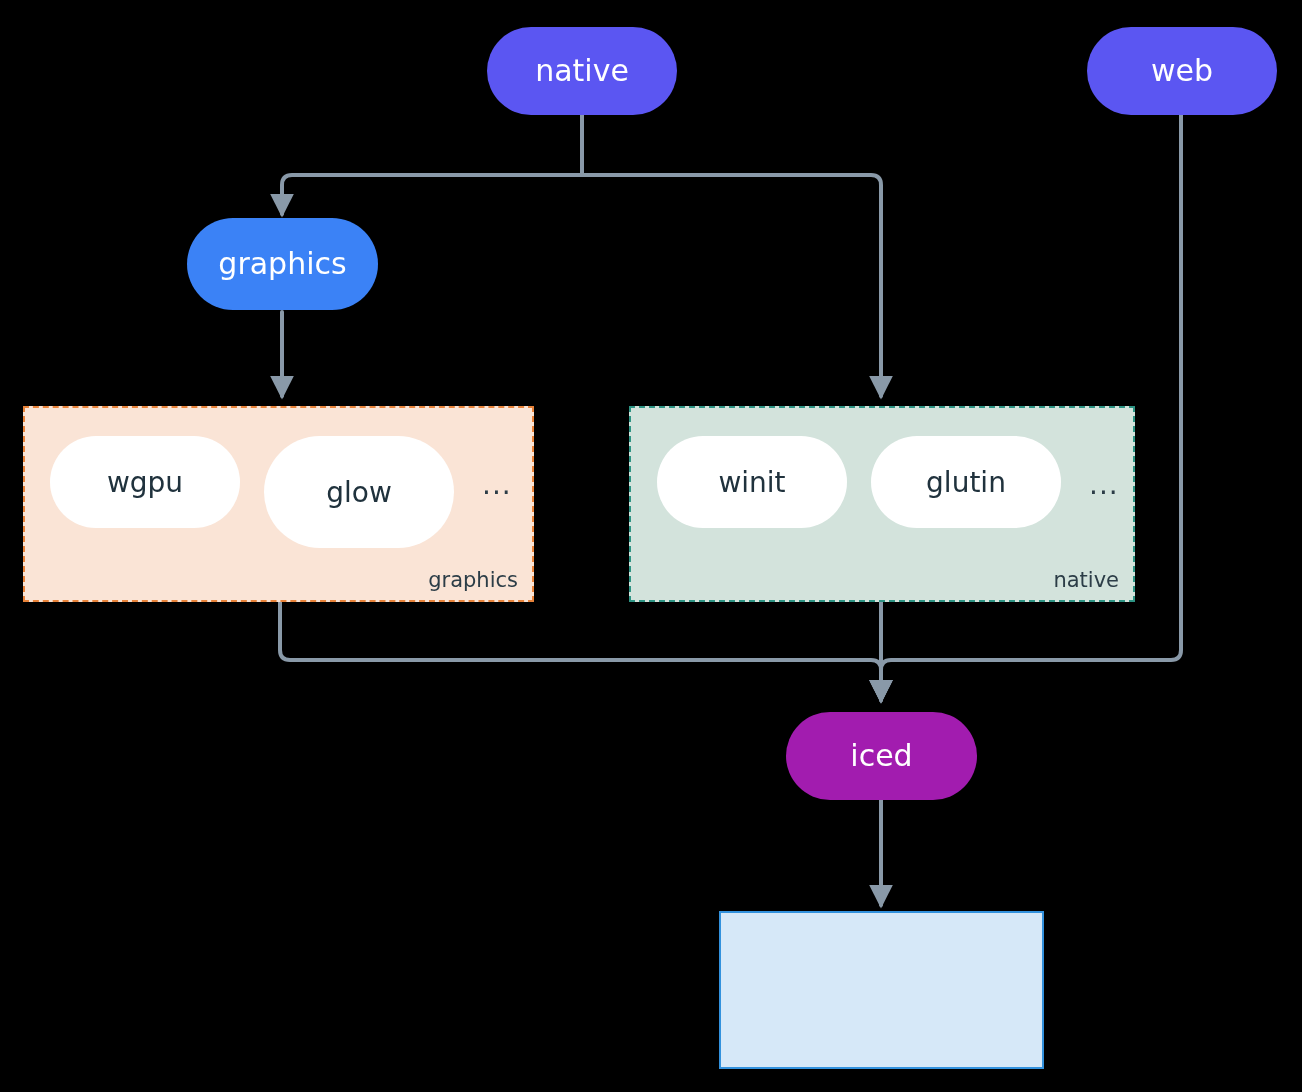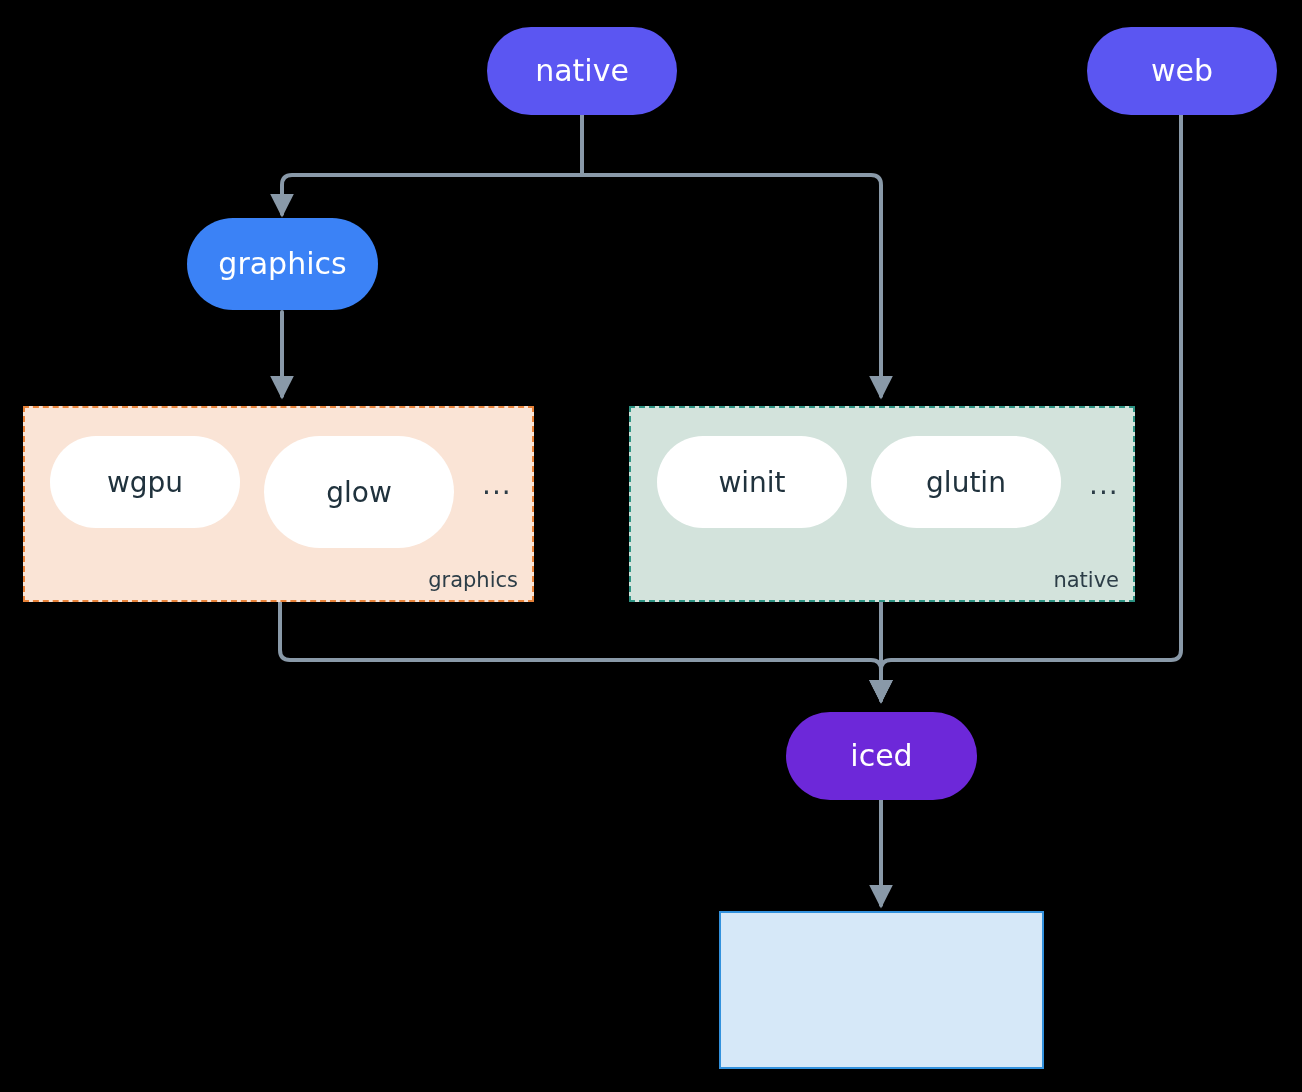--- a/index.html
+++ b/index.html
@@ -38,21 +38,21 @@
 
   
   .pill {
     border-radius: 999px;
     color: #ffffff;
     font-size: 30px;
   }
   .pill-native { background: #5B56F2; }
   .pill-web    { background: #5B56F2; }
   .pill-graphics { background: #3b82f6; }
-  .pill-iced   { background: #6d28d9; }
+  .pill-iced   { background: #a21caf; }
 
   
   .group {
     position: absolute;
     box-sizing: border-box;
   }
   .group-renderers {
     background: #FAE4D6;
     border: 2px dashed #E8833A;
   }

